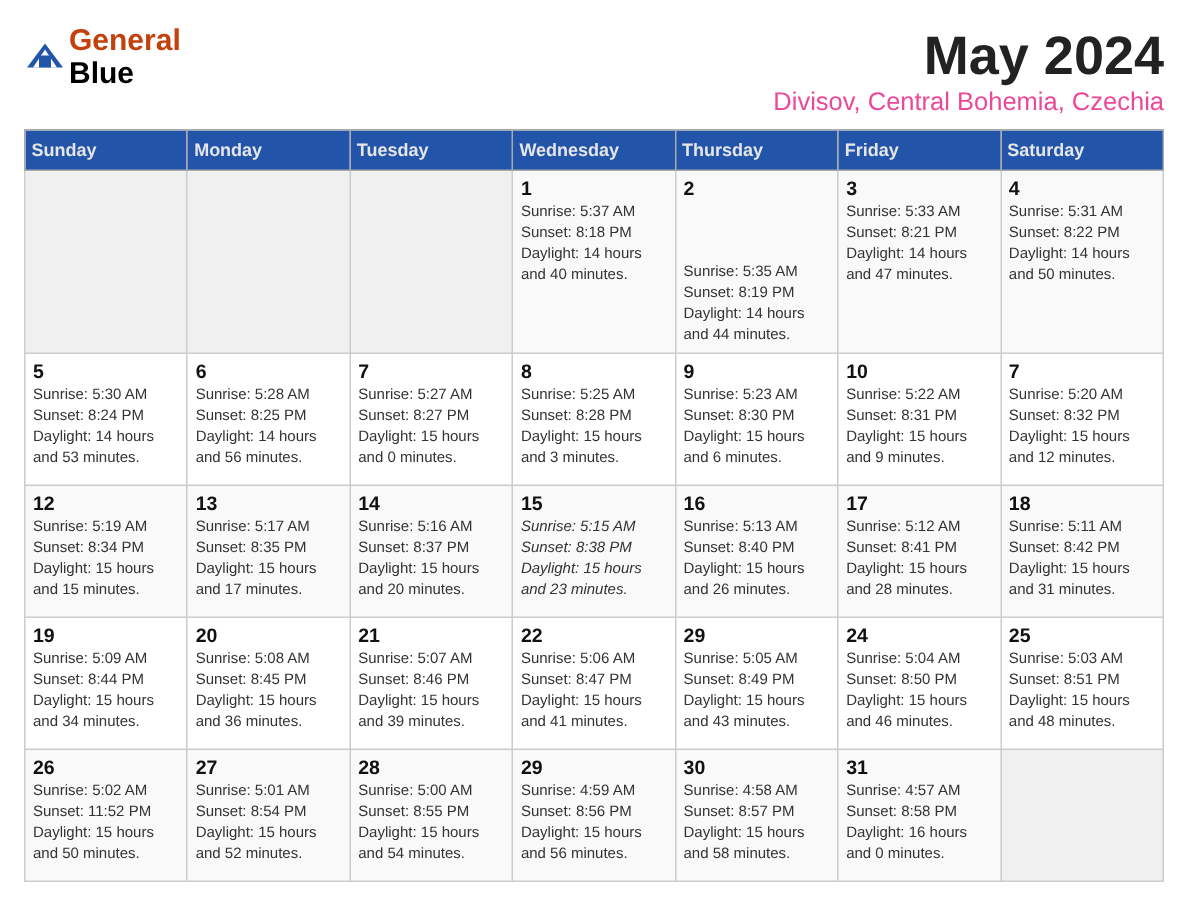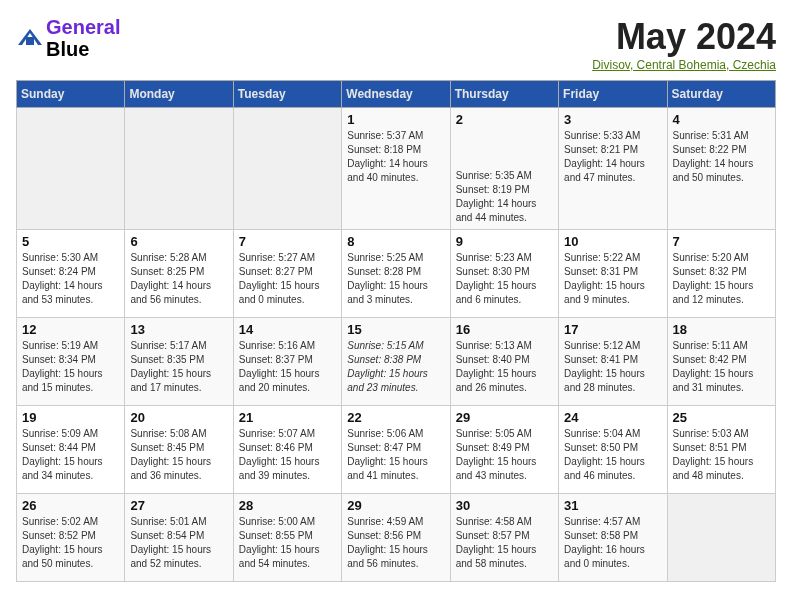--- a/index.html
+++ b/index.html
@@ -27,23 +27,22 @@
     }
     .title-block {
       text-align: right;
     }
     .month-year {
       font-size: 36px;
       font-weight: bold;
       color: #222;
     }
     .location {
-      font-size: 12px;
-      color: #4d7c0f;
-      text-decoration: underline;
+      font-size: 17px;
+      color: #ec4899;
     }
     table {
       width: 100%;
       border-collapse: collapse;
       table-layout: fixed;
     }
     thead tr th {
       background-color: #2255aa;
       color: #e5e5e5;
       font-size: 12px;
@@ -86,21 +85,21 @@
 <body>
 
 <div class="header-area">
   <div class="logo">
     <svg class="logo-icon" viewBox="0 0 28 22">
       <polygon points="14,2 26,18 2,18" fill="#2255aa"></polygon>
       <polygon points="14,6 22,18 6,18" fill="#fff"></polygon>
       <rect x="10" y="10" width="8" height="8" fill="#2255aa"></rect>
     </svg>
     <div>
-      <div style="font-size:20px;font-weight:bold;color:#6d28d9;line-height:1.1;">General</div>
+      <div style="font-size:20px;font-weight:bold;color:#c2410c;line-height:1.1;">General</div>
       <div style="font-size:20px;font-weight:bold;color:#000000;line-height:1.1;">Blue</div>
     </div>
   </div>
   <div class="title-block">
     <div class="month-year">May 2024</div>
     <div class="location">Divisov, Central Bohemia, Czechia</div>
   </div>
 </div>
 
 <table>
@@ -299,21 +298,21 @@
           <div class="day-info" style="white-space: pre-line;">Sunrise: 5:03 AM
 Sunset: 8:51 PM
 Daylight: 15 hours
 and 48 minutes.</div>
         </td>
       </tr>
       <tr>
         <td>
           <div class="day-num">26</div>
           <div class="day-info" style="white-space: pre-line;">Sunrise: 5:02 AM
-Sunset: 8:52 PM
+Sunset: 11:52 PM
 Daylight: 15 hours
 and 50 minutes.</div>
         </td>
         <td>
           <div class="day-num">27</div>
           <div class="day-info" style="white-space: pre-line;">Sunrise: 5:01 AM
 Sunset: 8:54 PM
 Daylight: 15 hours
 and 52 minutes.</div>
         </td>

